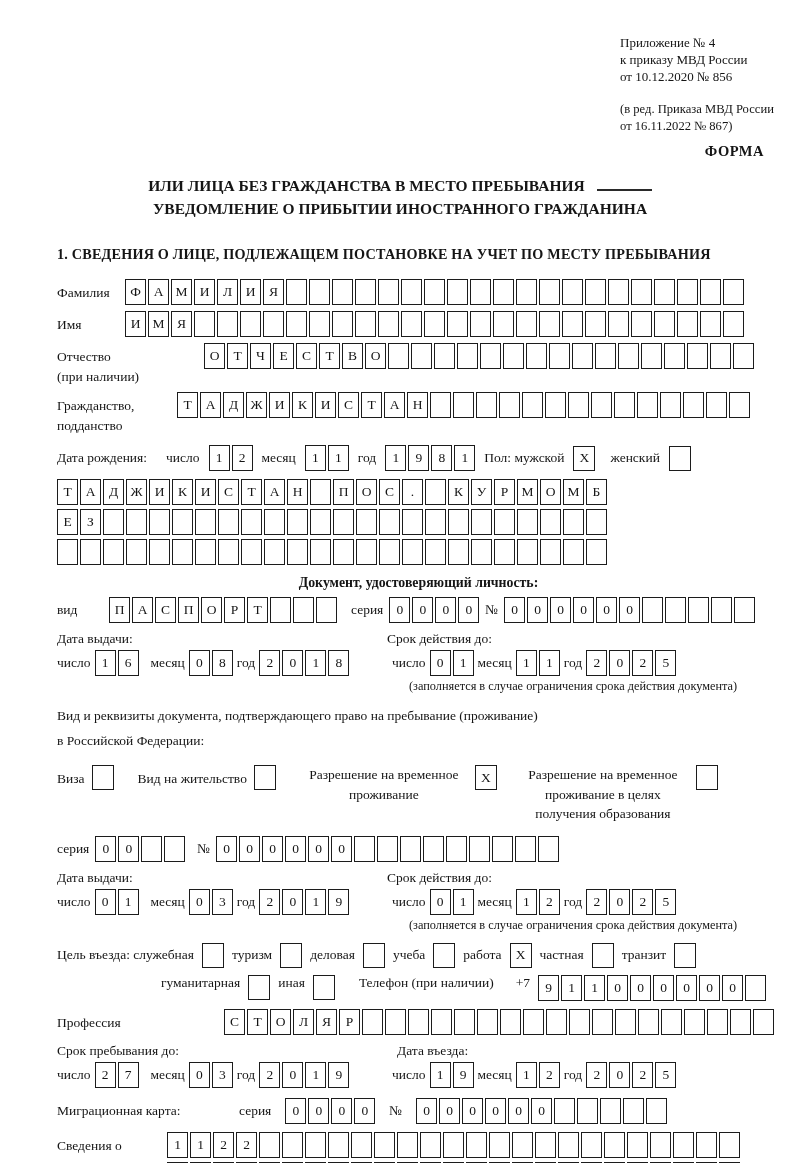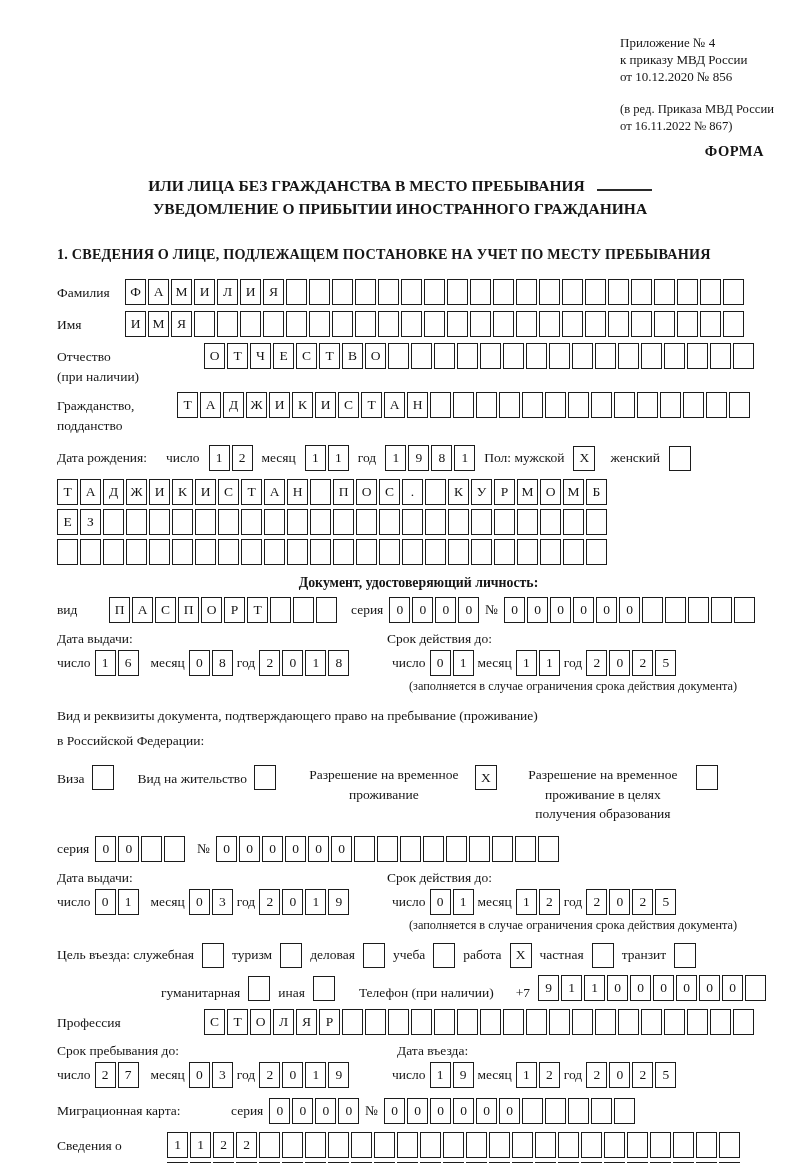--- a/index.html
+++ b/index.html
@@ -482,42 +482,42 @@
     <span class="ilabel">учеба</span>
     <span class="cb"></span>
     <span class="ilabel">работа</span>
     <span class="cb">X</span>
     <span class="ilabel">частная</span>
     <span class="cb"></span>
     <span class="ilabel">транзит</span>
     <span class="cb"></span>
   </div>
 
-  <div class="frow inline-center" style="gap:8px;align-items:flex-end;margin-top:7px;margin-left:104px;">
+  <div class="frow inline-center" style="gap:8px;align-items:flex-start;margin-top:7px;margin-left:104px;">
     <span class="ilabel">гуманитарная</span>
     <span class="cb"></span>
     <span class="ilabel">иная</span>
     <span class="cb"></span>
     <span class="ilabel" style="margin-left:16px">Телефон (при наличии)</span>
     <span class="ilabel" style="margin-left:14px">+7</span>
     <span class="cells">
         <span class="cell">9</span>
         <span class="cell">1</span>
         <span class="cell">1</span>
         <span class="cell">0</span>
         <span class="cell">0</span>
         <span class="cell">0</span>
         <span class="cell">0</span>
         <span class="cell">0</span>
         <span class="cell">0</span>
         <span class="cell"></span>
       </span>
   </div>
 
-  <div class="frow" style="margin-top:8px;">
+  <div class="frow" style="margin-top:8px;gap:20px;">
     <span class="flabel" style="width:147px">Профессия</span>
     <span class="cells">
         <span class="cell">С</span>
         <span class="cell">Т</span>
         <span class="cell">О</span>
         <span class="cell">Л</span>
         <span class="cell">Я</span>
         <span class="cell">Р</span>
         <span class="cell"></span>
         <span class="cell"></span>
@@ -578,21 +578,21 @@
       <span class="ilabel">год</span>
       <span class="cells">
           <span class="cell">2</span>
           <span class="cell">0</span>
           <span class="cell">2</span>
           <span class="cell">5</span>
         </span>
     </div>
   </div>
 
-  <div class="frow inline-center" style="gap:6px;align-items:center;margin-top:10px;">
+  <div class="frow inline-center" style="gap:14px;align-items:center;margin-top:10px;">
     <span class="ilabel" style="width:168px">Миграционная карта:</span>
     <span class="ilabel">серия</span>
     <span class="cells">
         <span class="cell">0</span>
         <span class="cell">0</span>
         <span class="cell">0</span>
         <span class="cell">0</span>
       </span>
     <span class="ilabel">№</span>
     <span class="cells">

